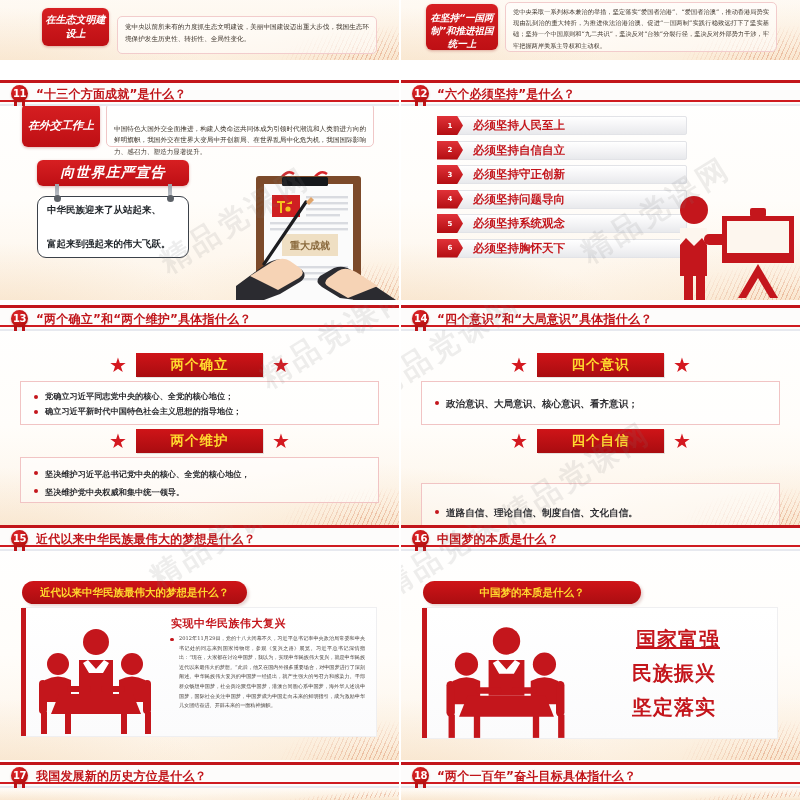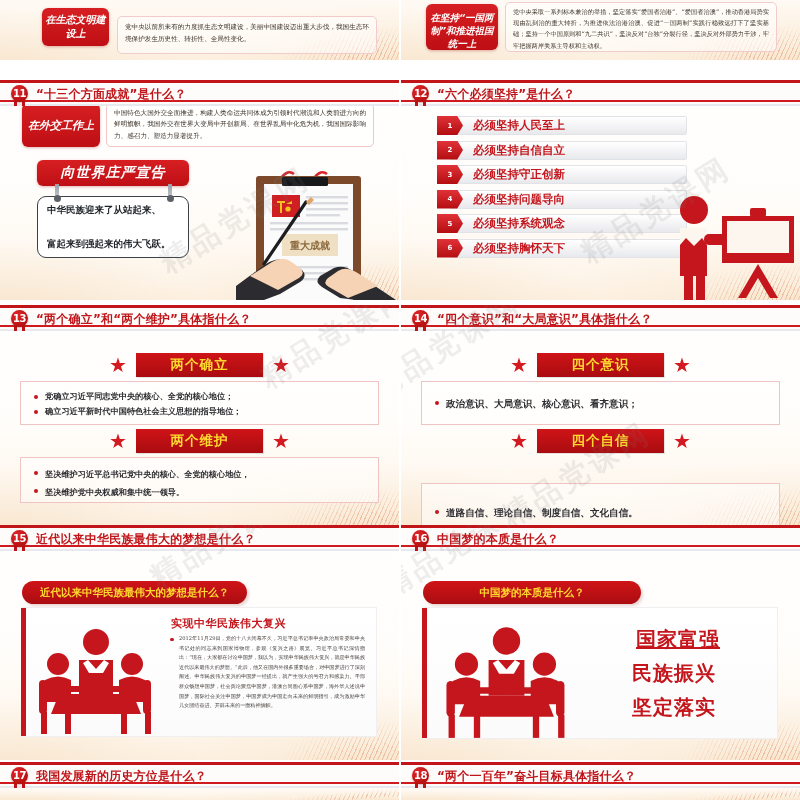--- a/index.html
+++ b/index.html
@@ -119,21 +119,21 @@
     position:absolute; left:22px; top:23px;
     width:78px; height:44px;
     font-size:11px; line-height:15px;
   }
   .s11-para {
     position:absolute; left:106px; top:23px;
     width:268px; height:44px;
     border:1px solid #f0c7c7;
     border-radius:5px;
     background:rgba(255,255,255,.62);
-    padding:4px 7px;
+    padding:20px 7px;
     font-size:6.6px;
     line-height:11.4px;
     color:#3a3128;
     text-align:justify;
     font-family:"DejaVu Serif","Liberation Serif",serif;
   }
   .s11-banner {
     position:absolute; left:37px; top:80px;
     width:152px; height:26px;
     font-size:14px;

